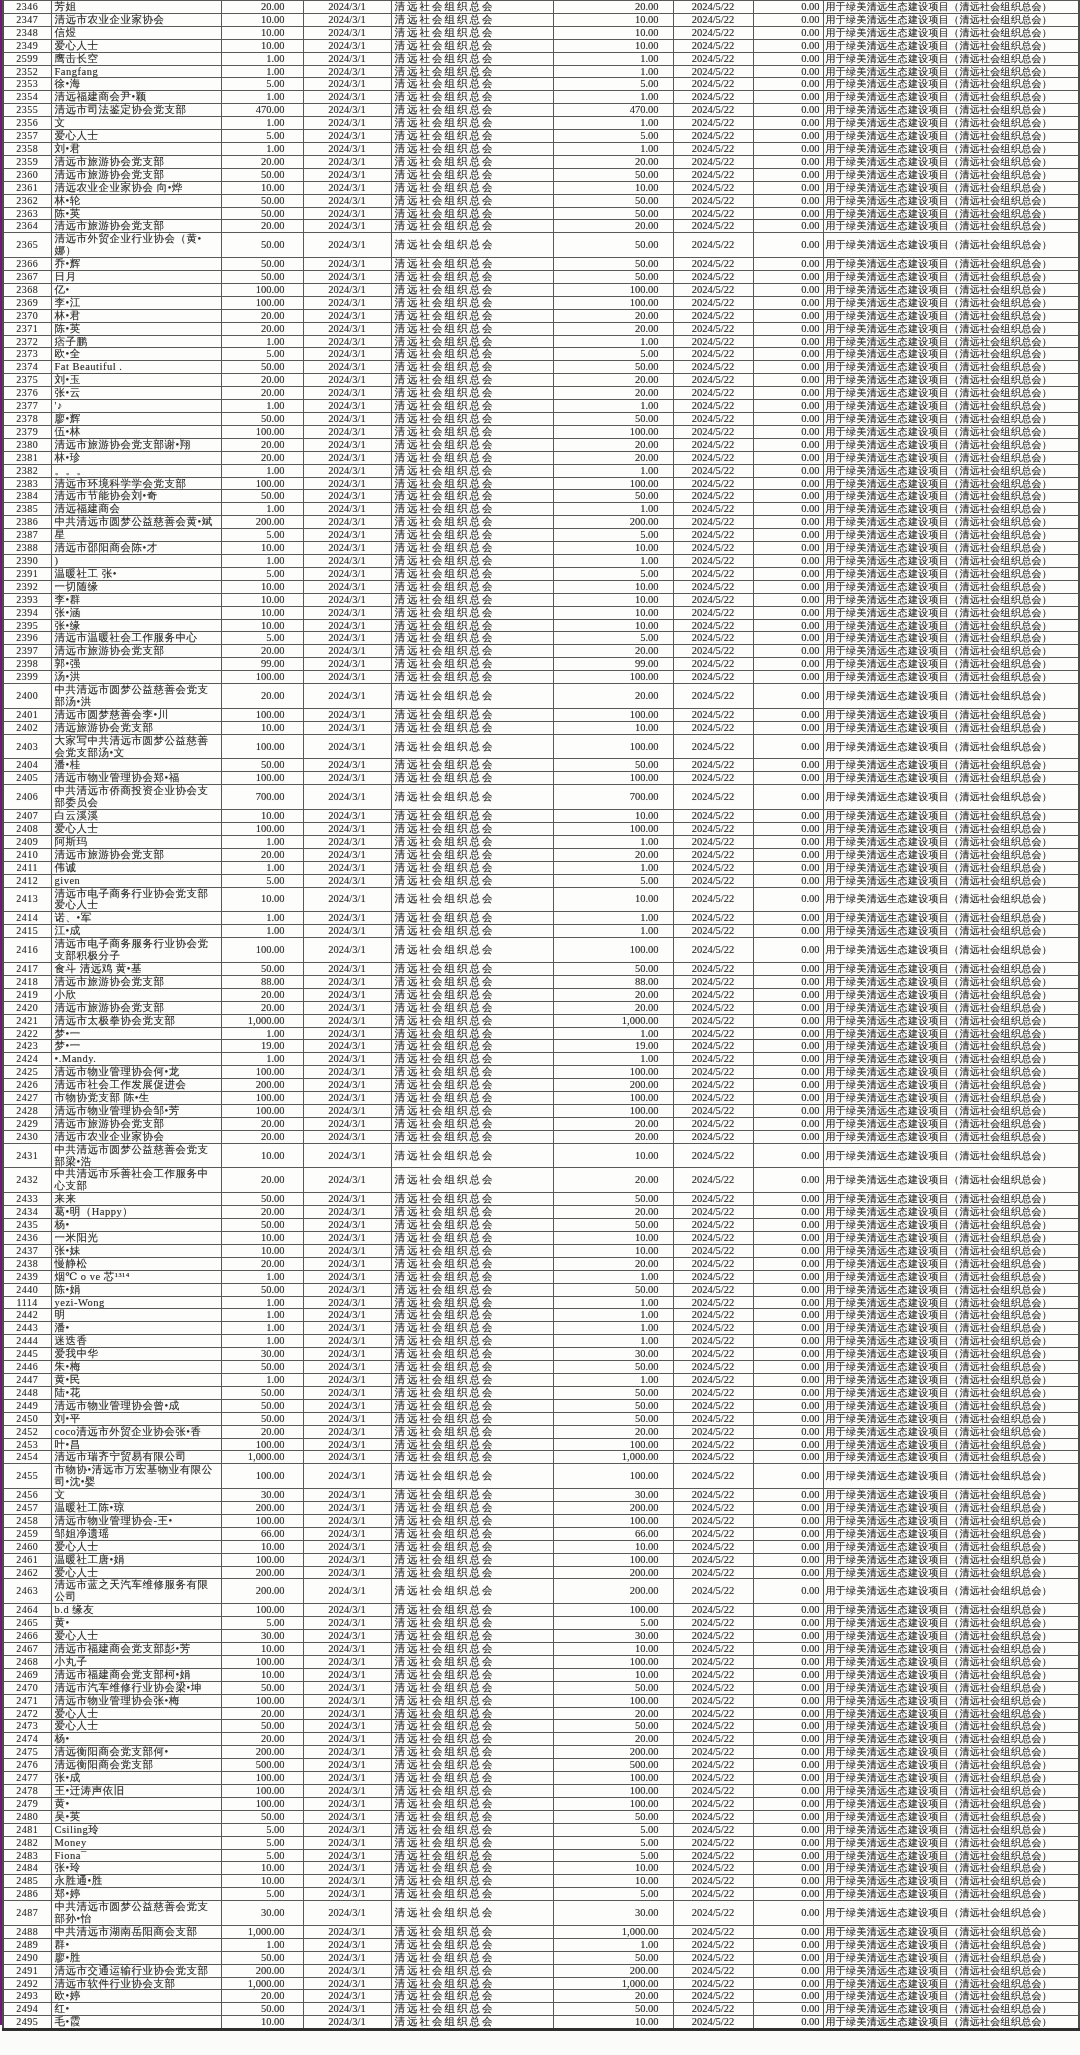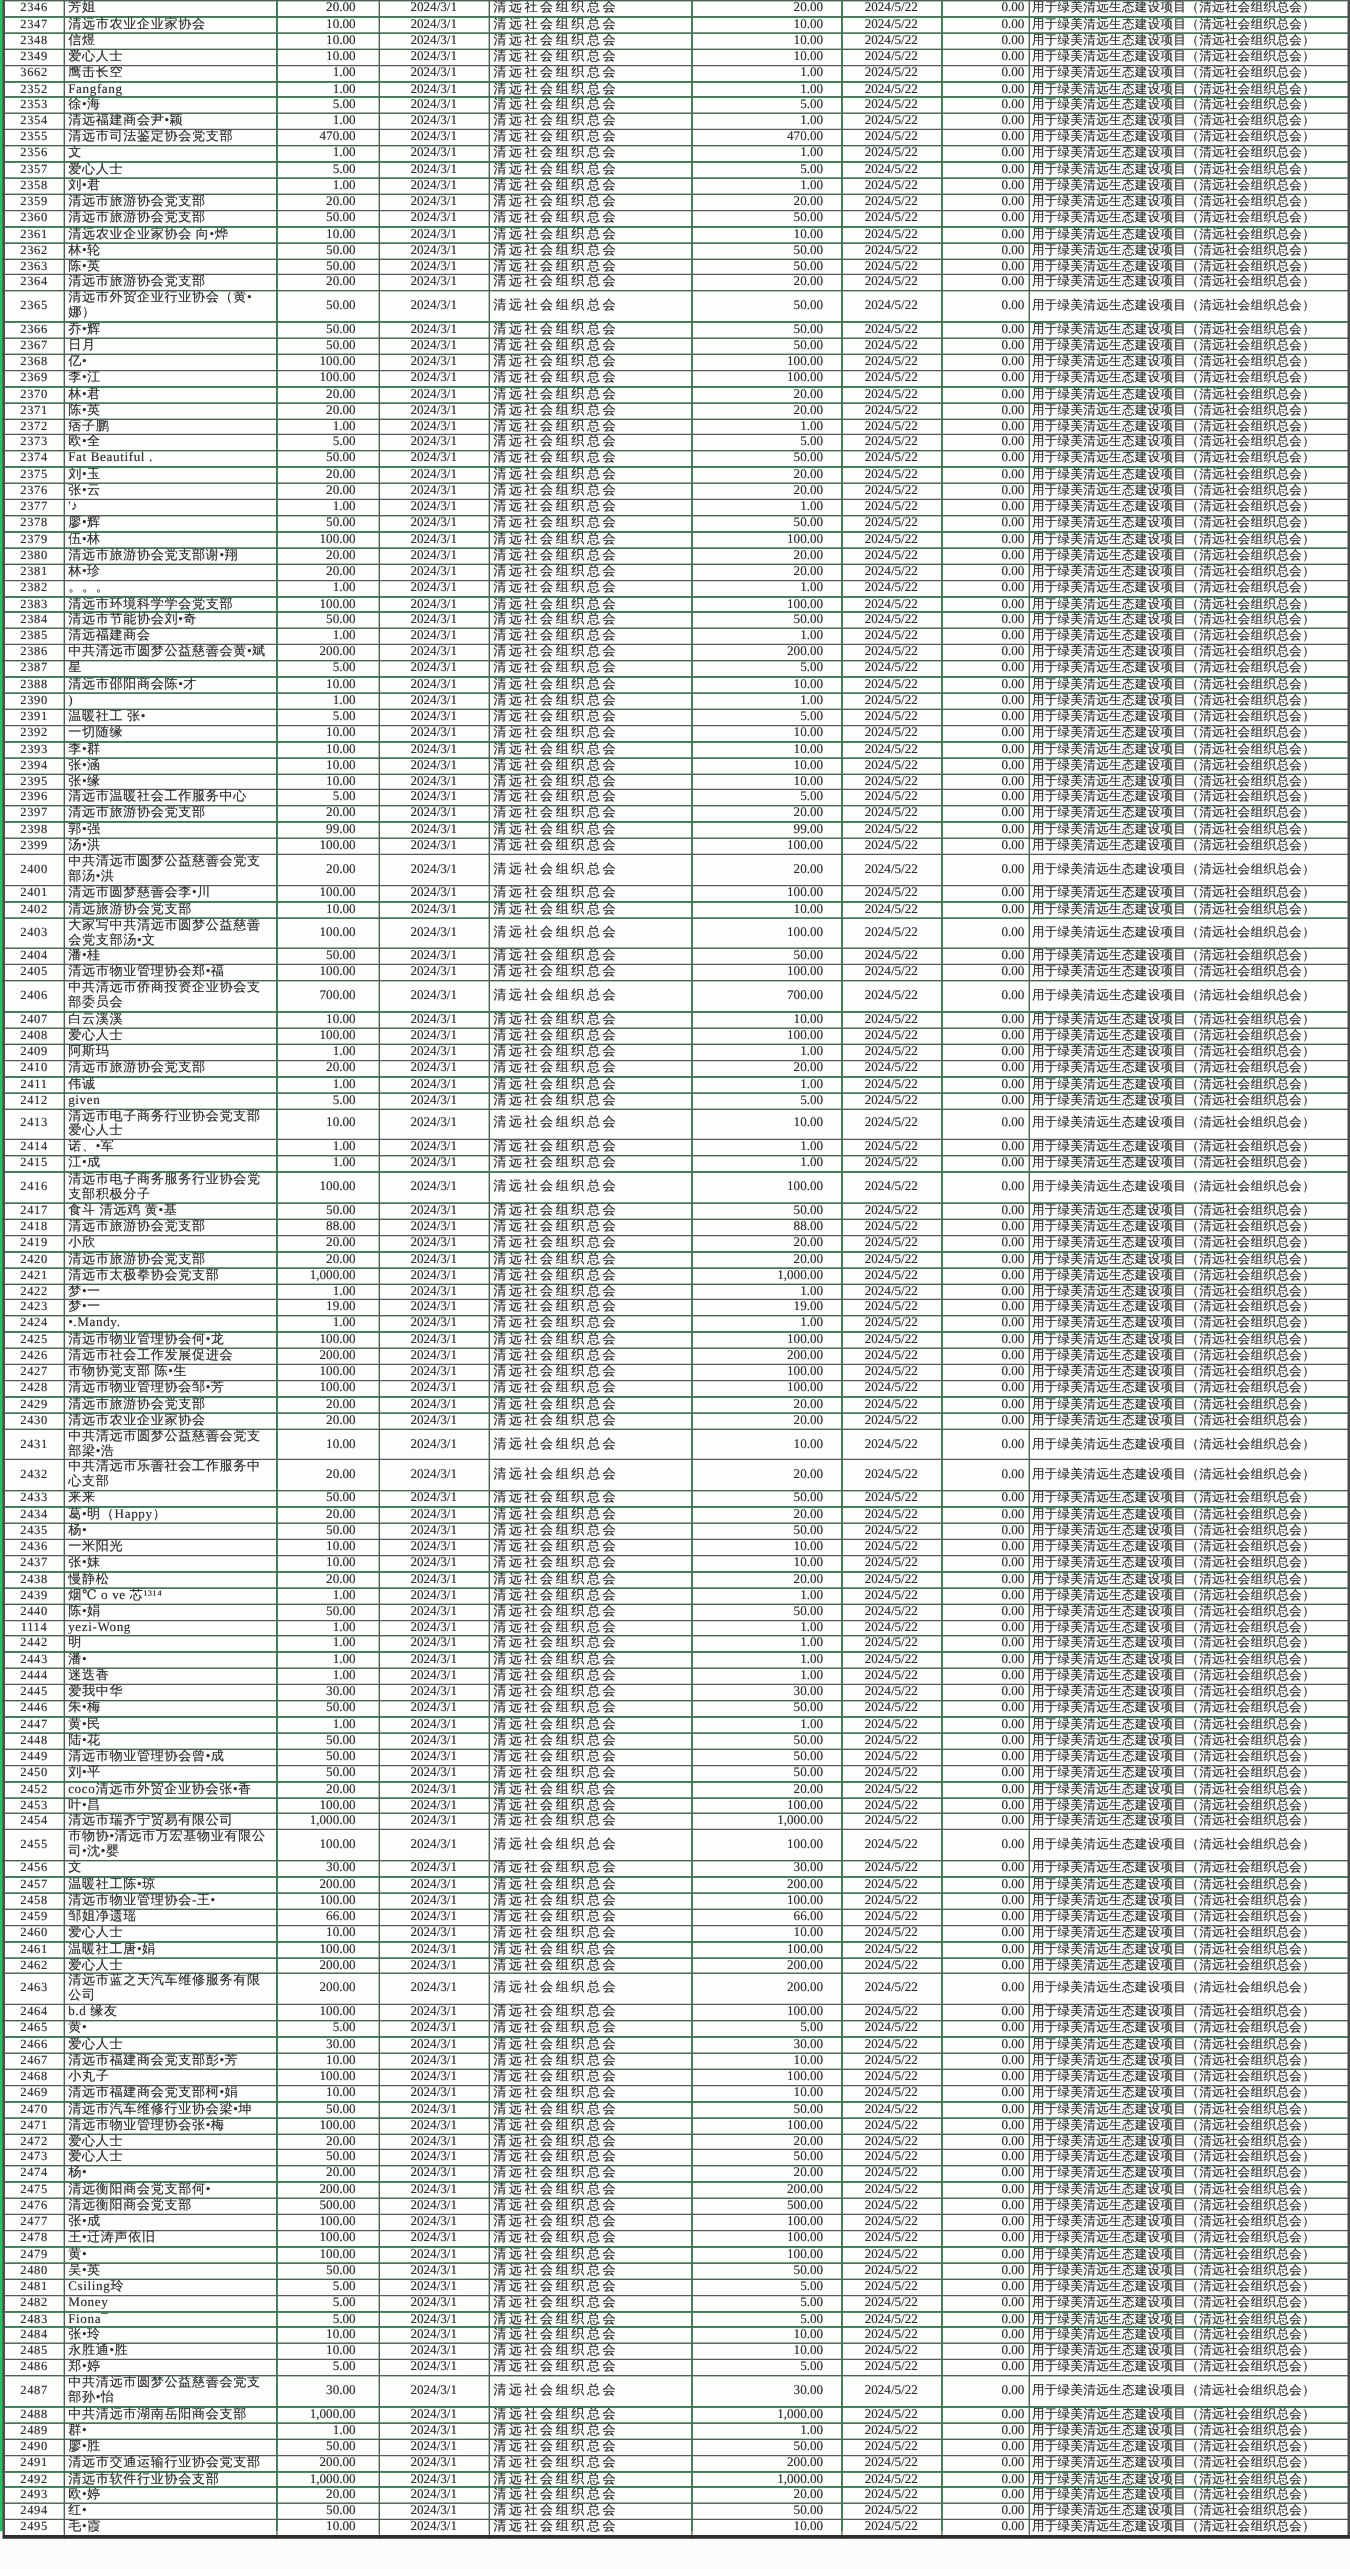--- a/index.html
+++ b/index.html
@@ -2,21 +2,21 @@
 <html><head>
 <meta charset="utf-8">
 <style>
   html,body{margin:0;padding:0;}
   body{
     width:1080px;height:2055px;
     background:#fbfbf9;
     overflow:hidden;
     font-family:"Liberation Serif","DejaVu Serif",serif;
   }
-  .page{width:1080px;height:2025px;background:#22c55e;}
+  .page{width:1080px;height:2025px;background:#701a75;}
   table.ledger{
     border-collapse:collapse;
     table-layout:fixed;
     width:1076px;
     margin-left:2px;
     border-left:2px solid #4c4c4c;
     border-right:2px solid #4c4c4c;
     border-top:1px solid #4c4c4c;
     border-bottom:3px solid #2e2e2e;
   }
@@ -101,21 +101,21 @@
           <td class="c1">爱心人士</td>
           <td class="c2">10.00</td>
           <td class="c3">2024/3/1</td>
           <td class="c4">清远社会组织总会</td>
           <td class="c5">10.00</td>
           <td class="c6">2024/5/22</td>
           <td class="c7">0.00</td>
           <td class="c8">用于绿美清远生态建设项目（清远社会组织总会）</td>
         </tr>
         <tr>
-          <td class="c0">3662</td>
+          <td class="c0">2599</td>
           <td class="c1">鹰击长空</td>
           <td class="c2">1.00</td>
           <td class="c3">2024/3/1</td>
           <td class="c4">清远社会组织总会</td>
           <td class="c5">1.00</td>
           <td class="c6">2024/5/22</td>
           <td class="c7">0.00</td>
           <td class="c8">用于绿美清远生态建设项目（清远社会组织总会）</td>
         </tr>
         <tr>

